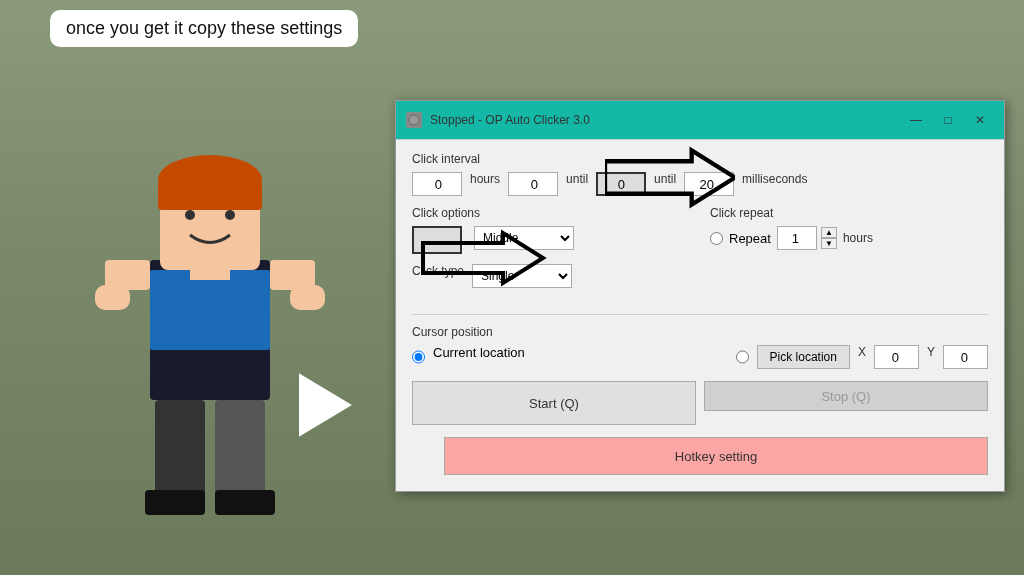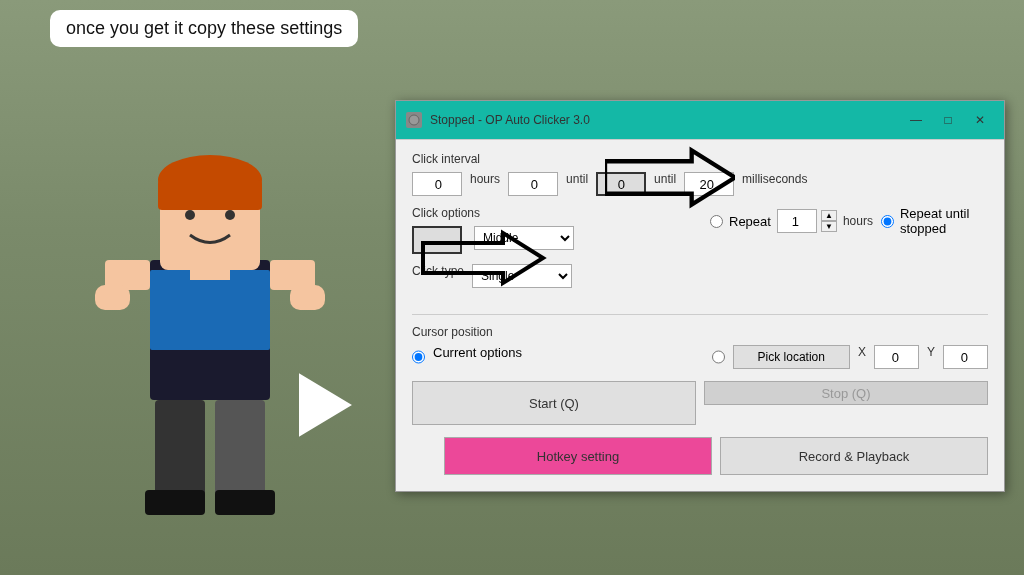--- a/index.html
+++ b/index.html
@@ -261,21 +261,21 @@
       width: 45px;
       height: 24px;
       border: 1px solid #aaa;
       background: white;
       text-align: right;
       padding-right: 4px;
       font-size: 13px;
     }
 
     .pick-btn {
-      padding: 3px 24px;
+      padding: 3px 12px;
       background: #e0e0e0;
       border: 1px solid #aaa;
       cursor: pointer;
       font-size: 12px;
     }
 
     
     .btn-row {
       display: flex;
       gap: 8px;
@@ -287,32 +287,32 @@
       height: 44px;
       background: #e0e0e0;
       border: 1px solid #aaa;
       cursor: pointer;
       font-size: 13px;
       color: #333;
     }
 
     .btn-stop {
       flex: 1;
-      height: 24px;
+      height: 30px;
       background: #d0d0d0;
       border: 1px solid #aaa;
       cursor: not-allowed;
       font-size: 13px;
       color: #999;
     }
 
     .btn-hotkey {
       flex: 1;
       height: 38px;
-      background: #ec4899;
+      background: #fca5a5;
       border: 1px solid #aaa;
       cursor: pointer;
       font-size: 13px;
       color: #333;
       margin-left: 32px;
     }
 
     .btn-record {
       flex: 1;
       height: 38px;
@@ -426,60 +426,56 @@
         <div class="row">
           <span class="unit-label">Click type</span>
           <select class="dropdown">
             <option>Single</option>
             <option>Double</option>
           </select>
         </div>
       </div>
 
       <div class="col-right">
+        <div class="section-label">Click repeat</div>
         <div class="radio-group">
           <div class="radio-row">
             <input type="radio" name="repeat" id="rep1" style="">
             <label for="rep1">Repeat</label>
             <div class="spinner-wrap">
               <input type="number" class="spinner-input" value="1" style="">
               <div class="spinner-btns">
                 <button class="spinner-btn">▲</button>
                 <button class="spinner-btn">▼</button>
               </div>
             </div>
             <span class="unit-label">hours</span>
           </div>
-          <div class="radio-row">
-            <input type="radio" name="repeat" id="rep2" checked="" style="">
-            <label for="rep2">Repeat until stopped</label>
-          </div>
         </div>
       </div>
     </div>
 
     <div class="cursor-section">
       <div class="section-label">Cursor position</div>
       <div class="row">
         <input type="radio" name="cursor" id="cur1" checked="" style="">
-        <label for="cur1">Current options</label>
+        <label for="cur1">Current location</label>
         <span style="flex:1"></span>
         <input type="radio" name="cursor" id="cur2" style="">
         <button class="pick-btn">Pick location</button>
         <span class="unit-label">X</span>
         <input type="number" class="xy-input" value="0" style="">
         <span class="unit-label">Y</span>
         <input type="number" class="xy-input" value="0" style="">
       </div>
     </div>
 
     <div class="btn-row">
       <button class="btn-start">Start (Q)</button>
       <button class="btn-stop">Stop (Q)</button>
     </div>
 
     <div class="btn-row">
       <button class="btn-hotkey">Hotkey setting</button>
-      <button class="btn-record">Record &amp; Playback</button>
     </div>
 
   </div>
 </div>
 
 </body></html>

